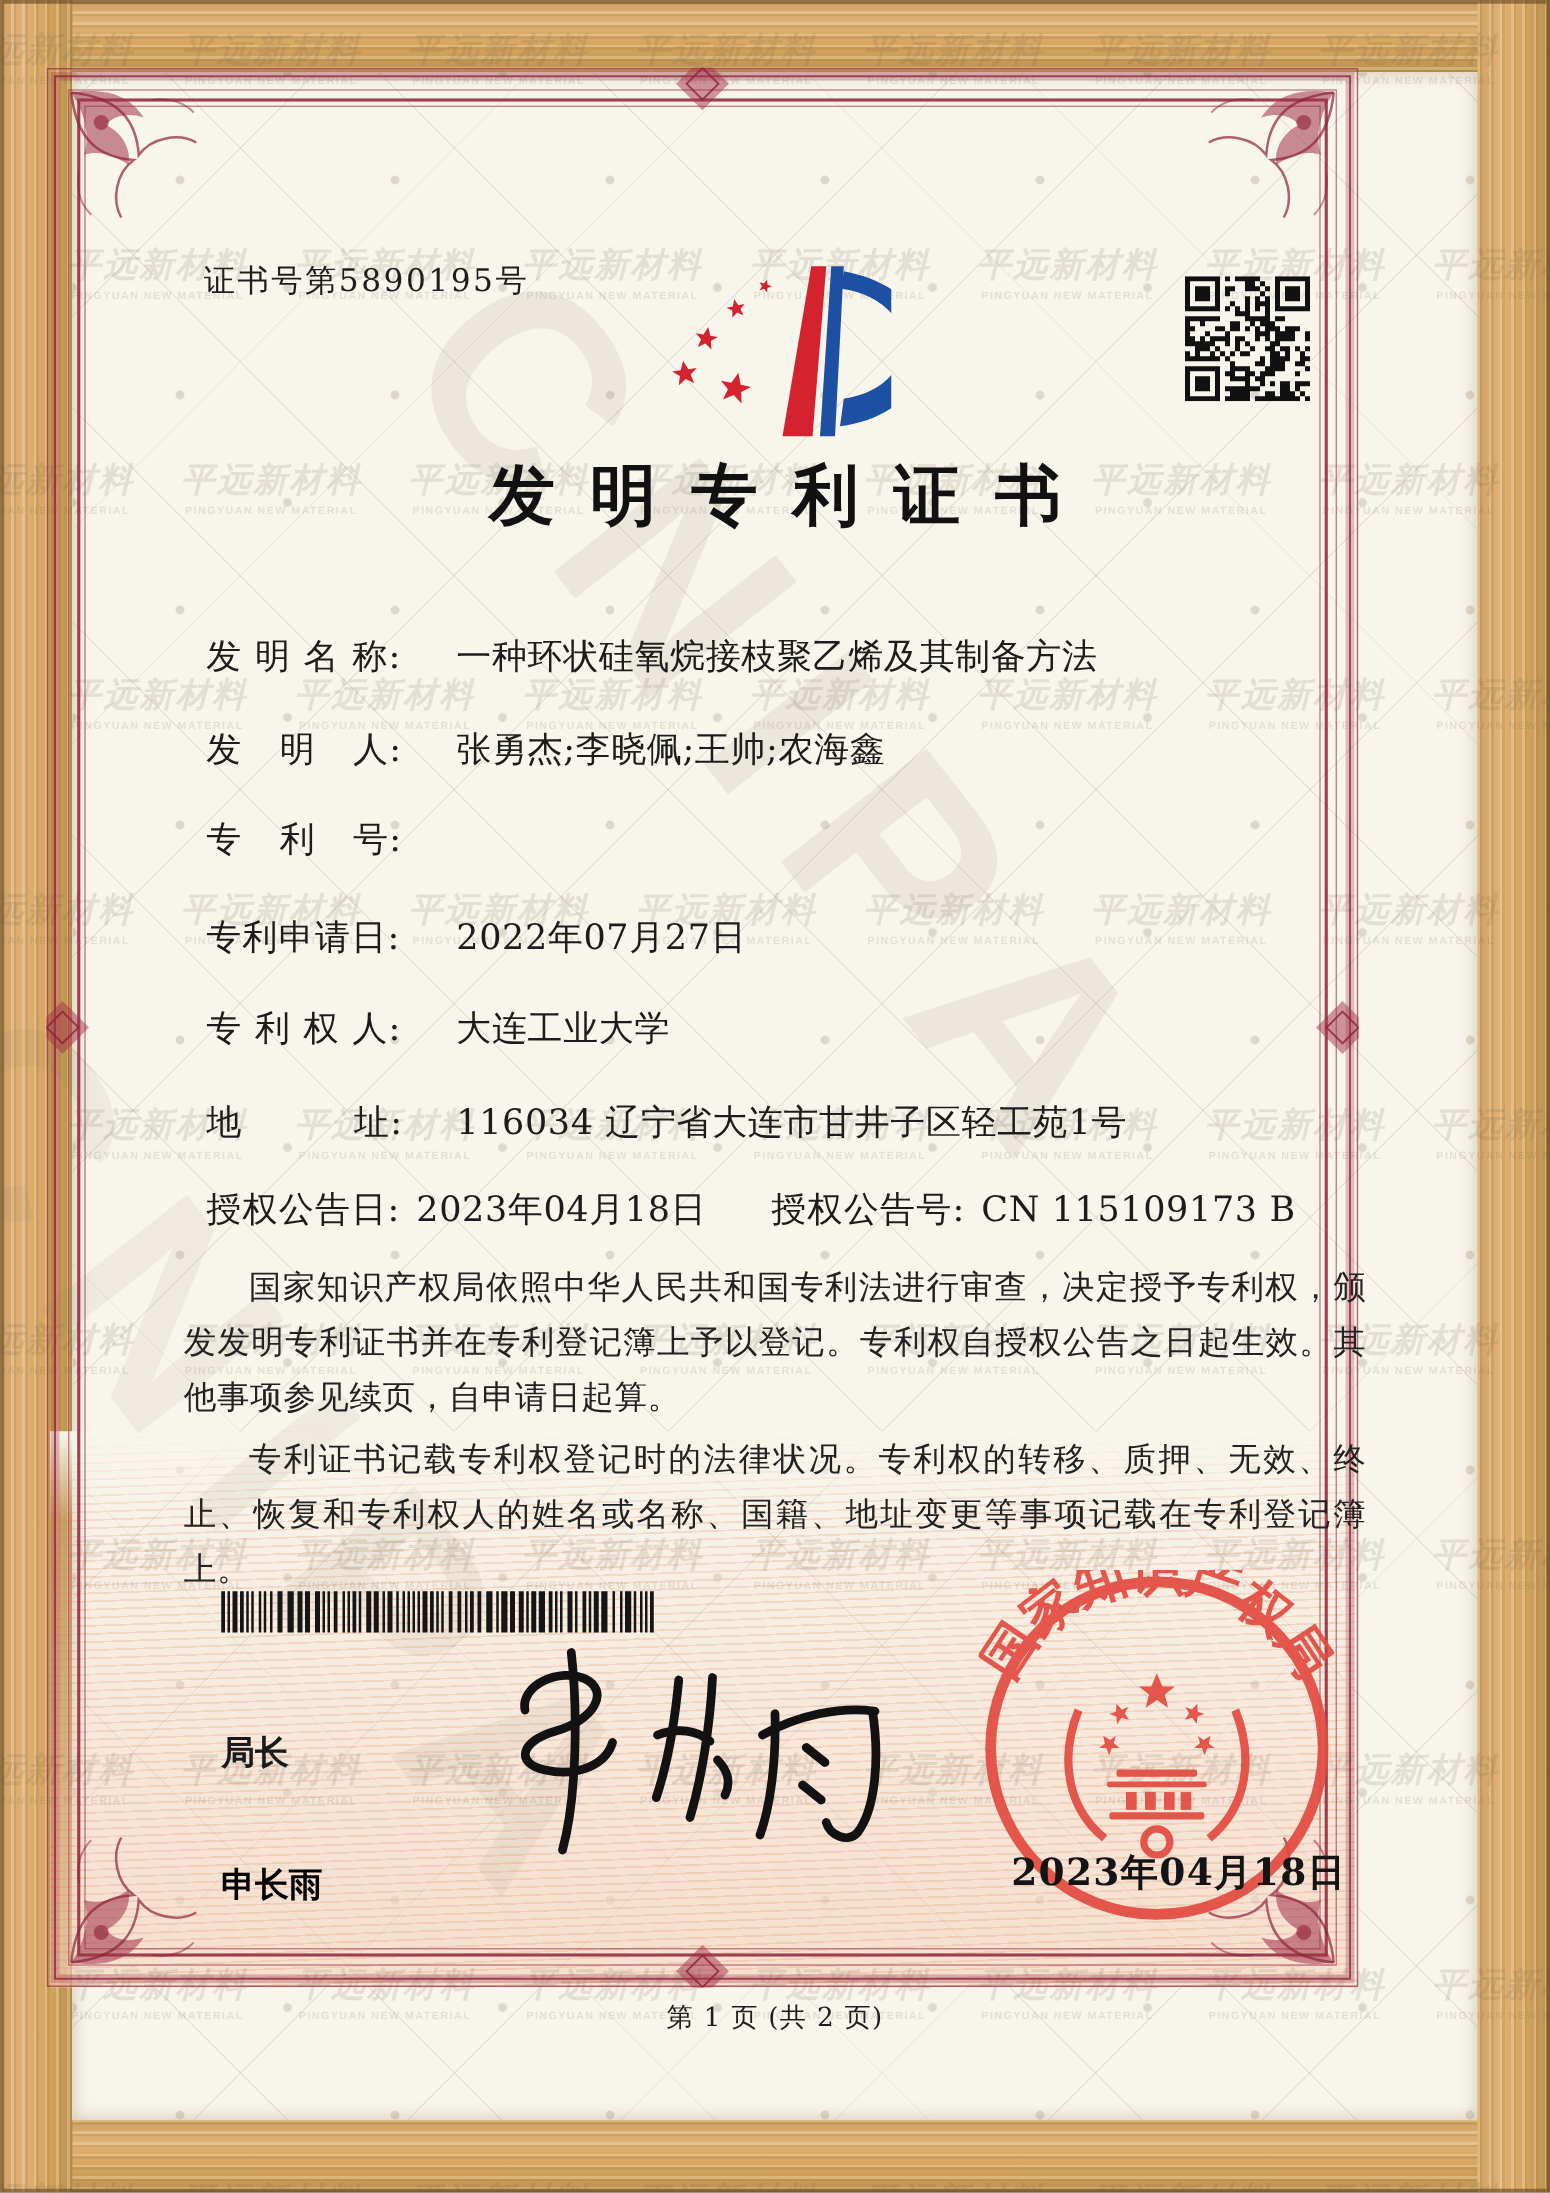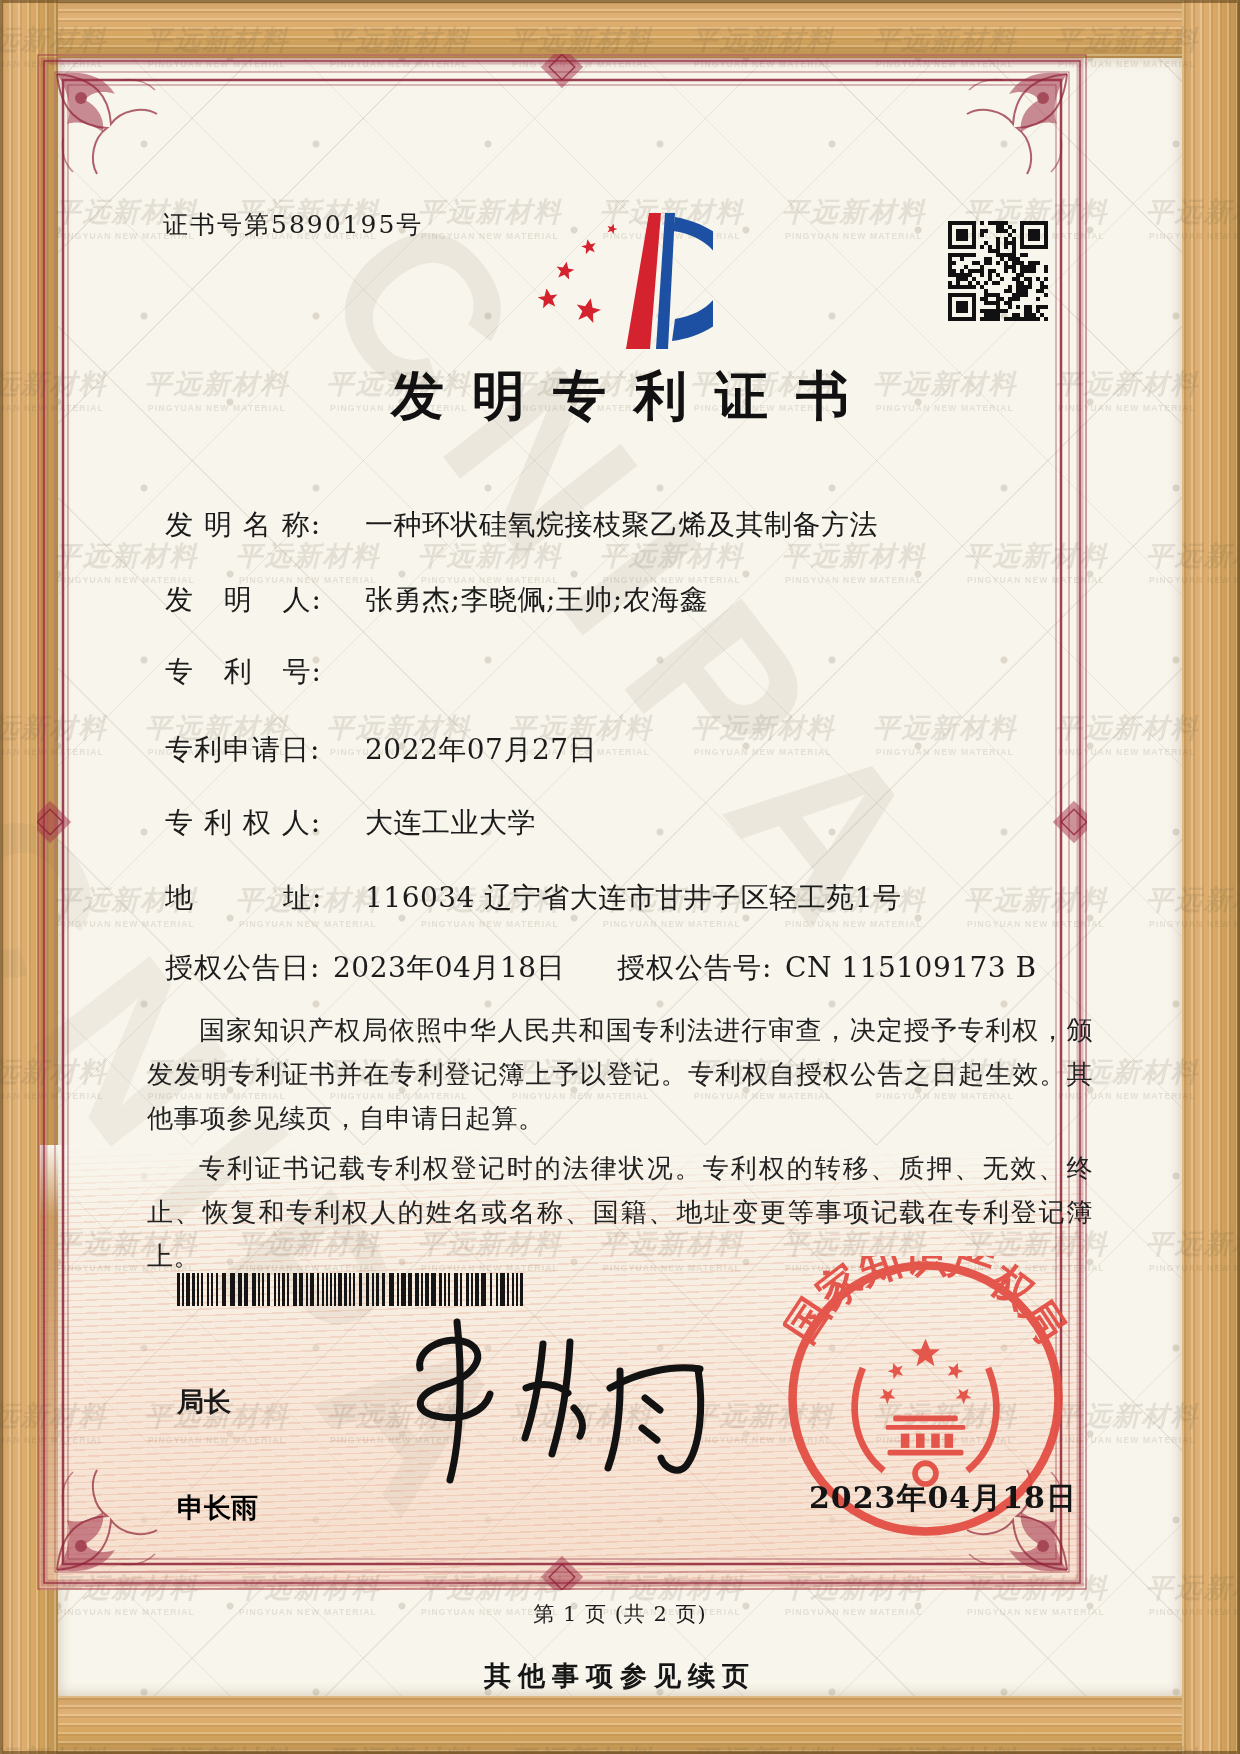--- a/index.html
+++ b/index.html
@@ -619,15 +619,14 @@
         <g fill="none" stroke="#e2493f" stroke-width="7">
           <path d="M84,118 C68,158 74,200 106,226"></path>
           <path d="M216,118 C232,158 226,200 194,226"></path>
           <circle cx="150" cy="229" r="11" stroke-width="6"></circle>
         </g>
       </g>
     </svg>
     <div class="seal-date">2023年04月18日</div>
 
     <div class="page-info">第 1 页 (共 2 页)</div>
-    <div class="footer-note">其他事项参见续页</div>
   </div>
 </div>
 
 </body></html>

